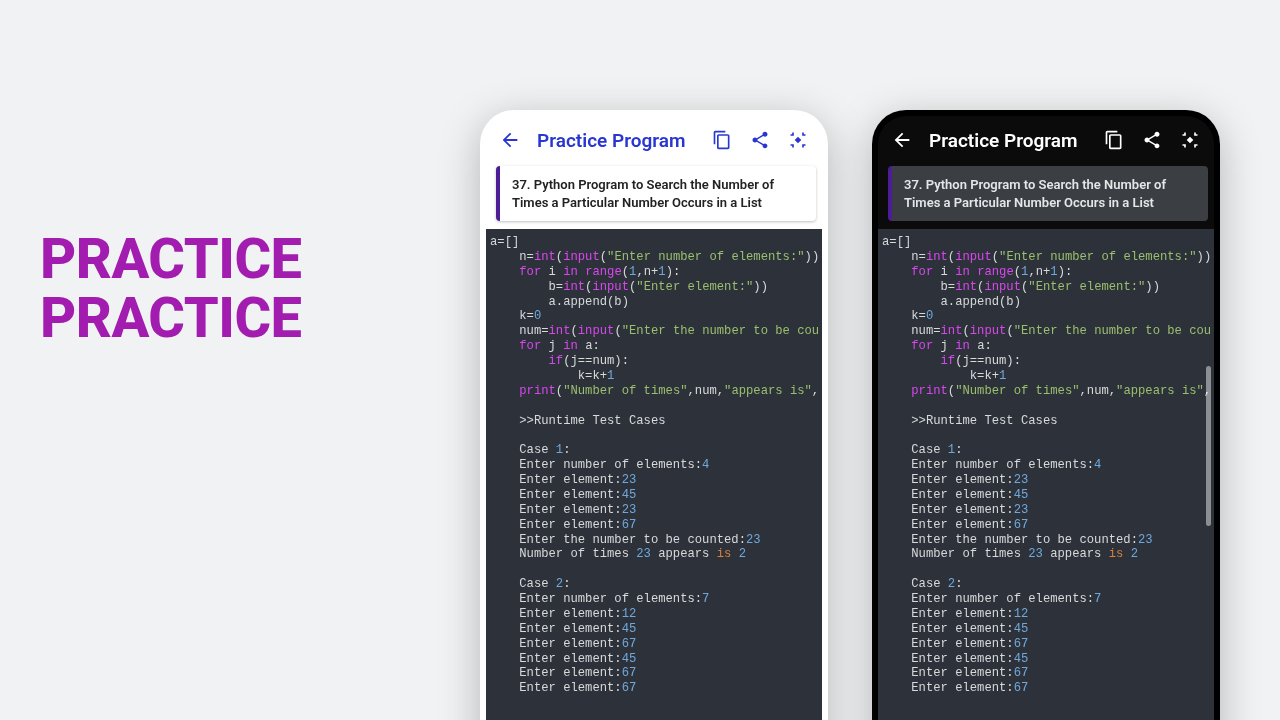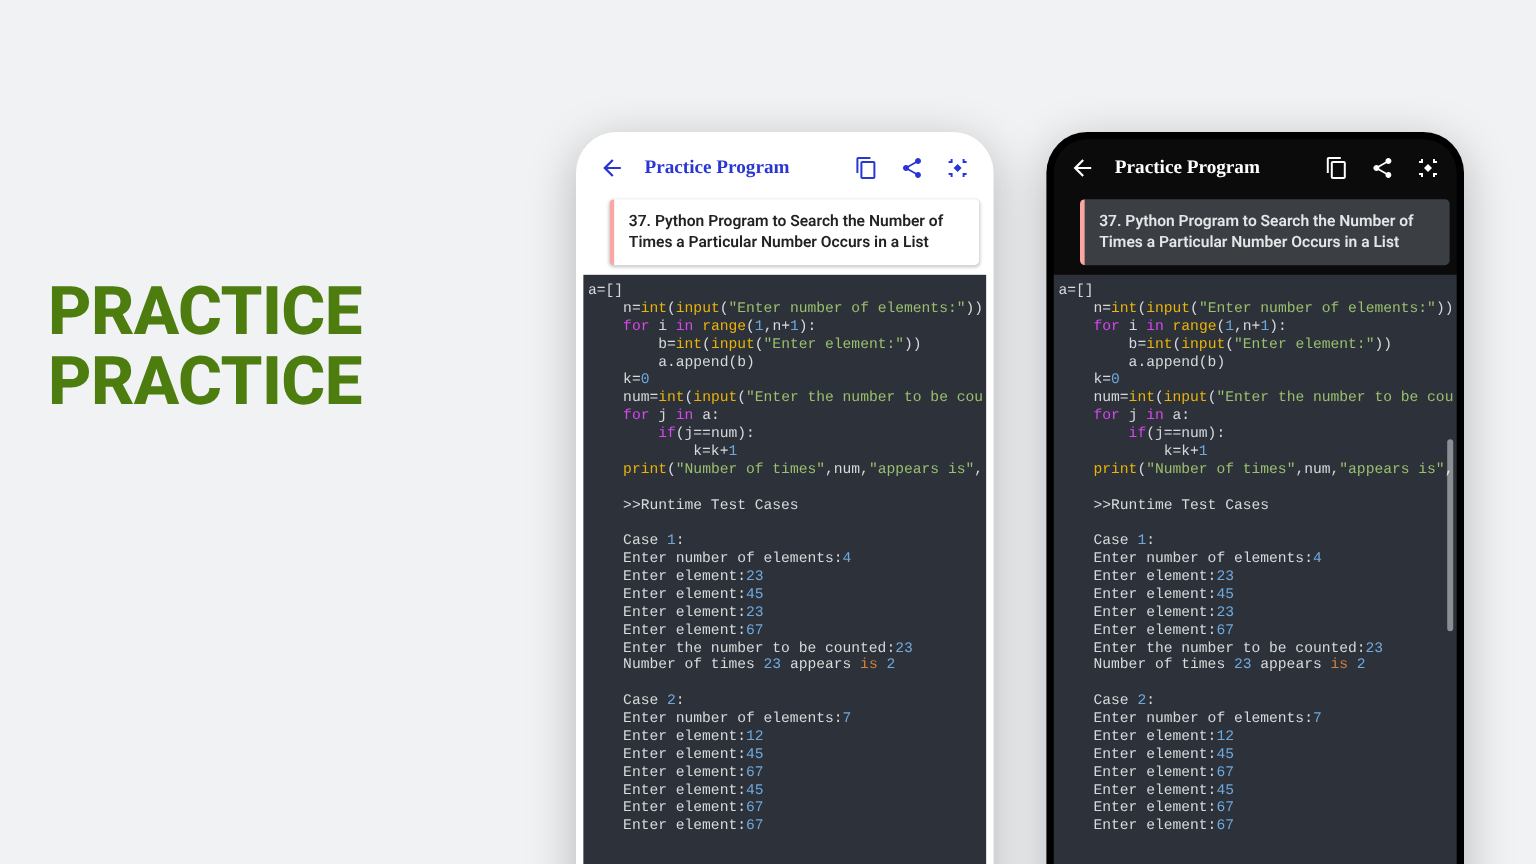--- a/index.html
+++ b/index.html
@@ -9,21 +9,21 @@
     background: #f1f2f3;
     font-family: -apple-system, BlinkMacSystemFont, "Segoe UI", Roboto, sans-serif;
     overflow: hidden;
     position: relative;
   }
   .headline {
     position: absolute;
     left: 40px;
     top: 230px;
     font-weight: 800;
-    color: #4d7c0f;
+    color: #a21caf;
     font-size: 56px;
     line-height: 1.05;
     letter-spacing: -0.5px;
   }
   .headline .line { display: block; }
 
   .phone {
     position: absolute;
     width: 348px;
     height: 720px;
@@ -46,39 +46,38 @@
   }
   .phone.dark .phone-screen { background: #0b0b0b; }
 
   .appbar {
     display: flex; align-items: center;
     height: 48px;
     padding: 0 10px;
     gap: 10px;
   }
   .appbar .title {
-    font-size: 16px;
+    font-size: 19px;
     font-weight: 600;
     flex: 0 0 auto;
     margin-left: 3px;
-    font-family: Liberation Serif, serif;
   }
   .appbar .spacer { flex: 1; }
   .appbar .iconbtn {
     width: 28px; height: 28px;
     display: flex; align-items: center; justify-content: center;
   }
   .phone-light .appbar .title { color: #2936d4; }
   .phone-light .appbar svg { fill: #2936d4; }
   .phone-dark .appbar .title { color: #fff; }
   .phone-dark .appbar svg { fill: #fff; }
 
   .card {
-    margin: 2px 6px 8px 22px;
-    border-left: 4px solid #fca5a5;
+    margin: 2px 6px 8px 10px;
+    border-left: 4px solid #4c1d95;
     border-radius: 4px;
     padding: 10px 12px;
     font-size: 13px;
     line-height: 1.35;
     font-weight: 600;
   }
   .phone-light .card {
     background: #fff;
     color: #222;
     box-shadow: 0 1px 3px rgba(0,0,0,0.25);
@@ -93,21 +92,21 @@
     background: #2d323a;
     color: #d7d9db;
     font-family: "Consolas","Menlo","Courier New",monospace;
     font-size: 12.2px;
     line-height: 1.22;
     padding: 6px 4px 0 4px;
     white-space: pre;
     overflow: hidden;
   }
   .tok-kw   { color: #d946ef; }  
-  .tok-bi   { color: #eab308; text-align: center; }  
+  .tok-bi   { color: #d946ef; text-align: center; }  
   .tok-str  { color: #9abf6e; }
   .tok-num  { color: #6fa8dc; }
   .tok-is   { color: #d77f3b; font-family: Liberation Mono, monospace; }
   .hl-blue  { color: #6fa8dc; }
 
   .scrollbar-thumb {
     position: absolute;
     right: 3px;
     width: 5px;
     height: 160px;

